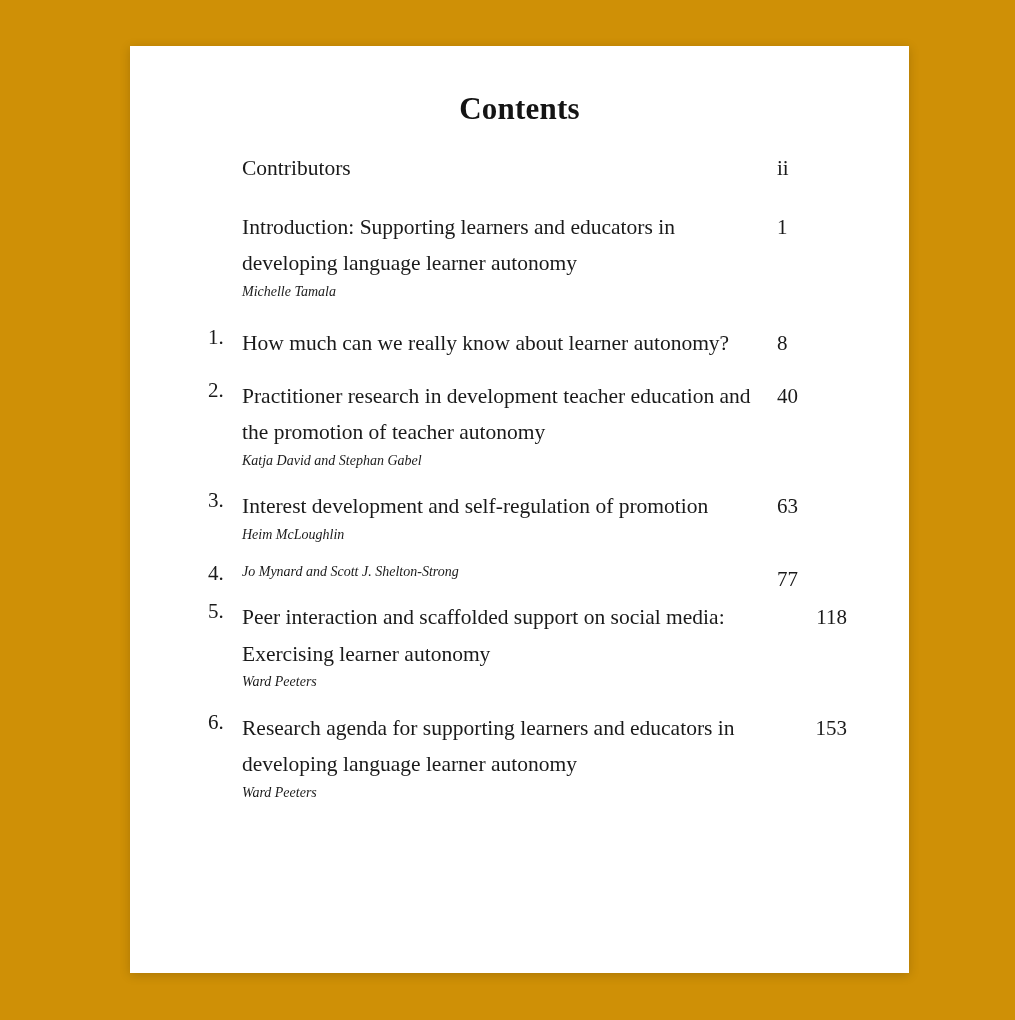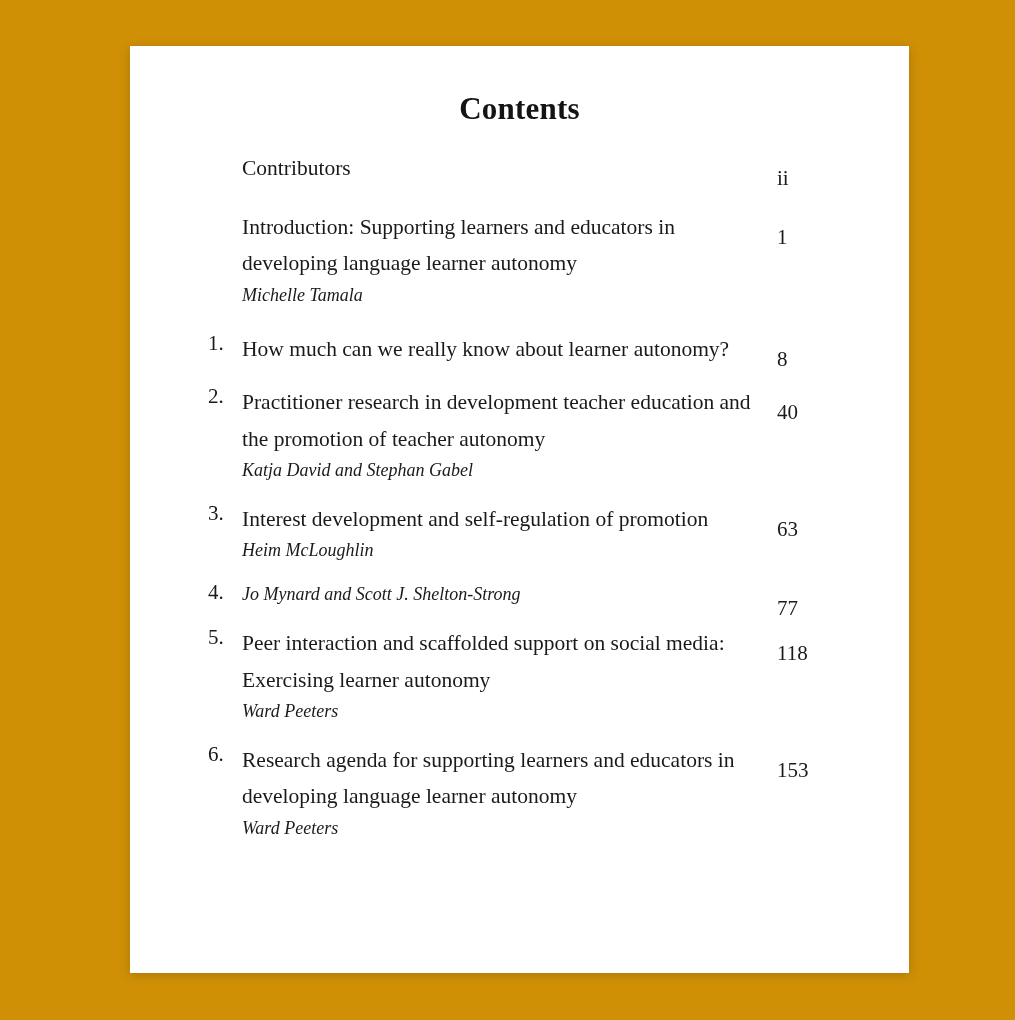--- a/index.html
+++ b/index.html
@@ -56,36 +56,36 @@
     margin-left: 34px;
     padding-right: 84px;
     position: relative;
   }
   .title-line {
     font-size: 21.5px;
     line-height: 1.70;
     color: #1a1a1a;
   }
   .author {
-    font-size: 18px;
+    font-size: 14px;
     font-style: italic;
     color: #1a1a1a;
     line-height: 1.6;
     margin-top: -1px;
   }
   .page-no {
     position: absolute;
     right: 0;
-    top: 16px;
+    top: 6px;
     font-size: 21px;
     color: #1a1a1a;
     text-align: left;
     width: 70px;
   }
-  .page-no.wide { width: 70px; }
+  .page-no.wide { width: 70px; text-align: right; }
 </style>
 </head>
 <body>
 
 <div class="page">
   <div class="page-title">Contents</div>
 
   <div class="toc">
 
     <div class="entry front">

